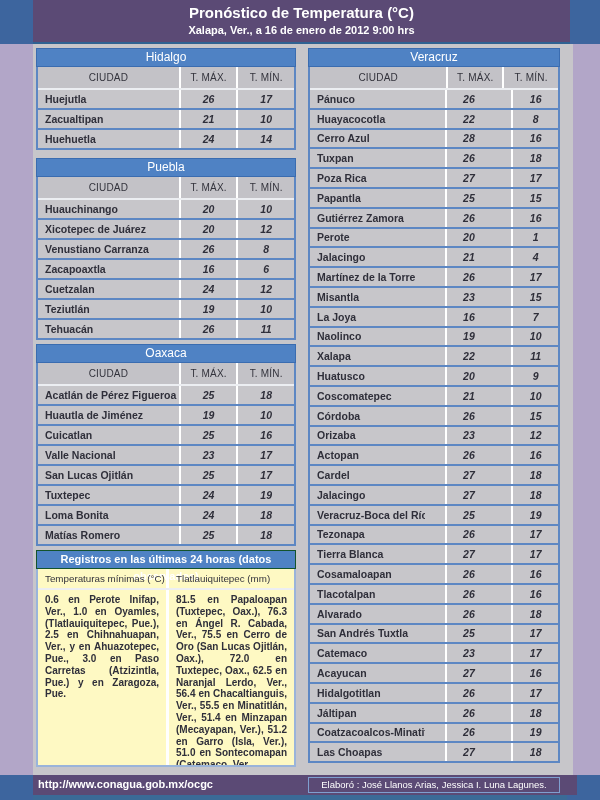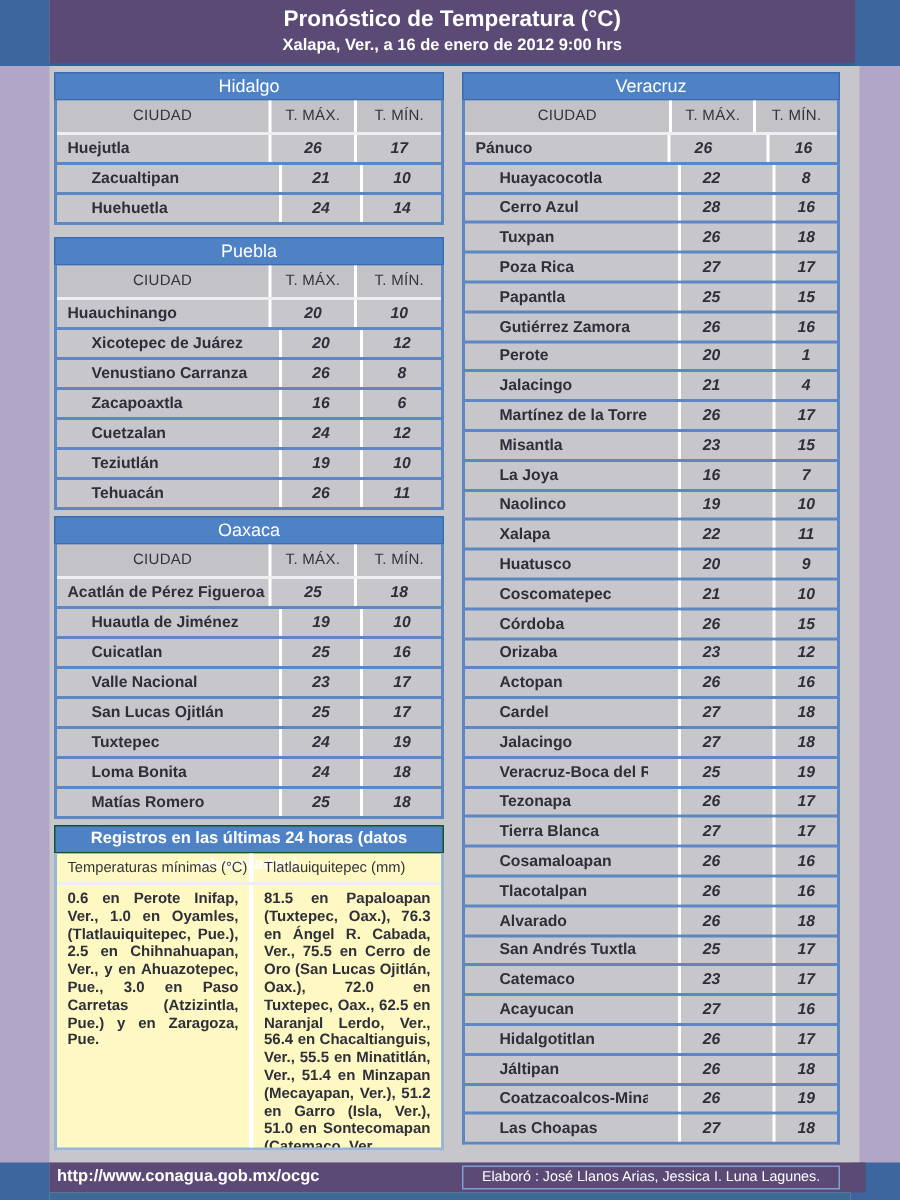--- a/index.html
+++ b/index.html
@@ -23,21 +23,21 @@
   .state-table{margin-bottom:4px;}
   #left-col .state-table:first-child{margin-bottom:8px;}
   .tband{background:#4f82c4;border:1px solid #3a6cb0;color:#fff;font-weight:normal;font-size:12px;
     text-align:center;height:17px;line-height:17px;}
   .tbody{border:2px solid #5d87c3;border-top:none;}
   .thead-row{display:flex;background:#c3c2c7;height:21px;border-bottom:2px solid #eceef2;}
   .hcell{font-size:10px;color:#33333c;text-align:center;line-height:21px;letter-spacing:.2px;}
   .hcell.city{width:55%;}
   .hcell.num{width:22.5%;border-left:2px solid #fff;box-sizing:border-box;}
   .trow{display:flex;background:#c7c6ca;height:18px;}
-  .trow + .trow{border-top:2px solid #5d87c3;padding-left:16px;}
+  .trow + .trow{border-top:2px solid #5d87c3;}
   #right-col .trow{height:17.8px;gap:20px;}
   .cell{display:flex;align-items:center;color:#2f2f3a;font-weight:bold;}
   .cell.city{width:55%;padding-left:7px;box-sizing:border-box;font-size:10.5px;
     white-space:nowrap;overflow:hidden;}
   .cell.num{width:22.5%;justify-content:center;font-style:italic;font-size:10.5px;
     border-left:2px solid #fff;box-sizing:border-box;}
 
   #obs-section{margin-top:2px;}
   #obs-band{background:#4f82c4;border:1px solid #14532d;color:#fff;font-weight:bold;font-size:11px;
     text-align:center;height:17px;line-height:17px;}

